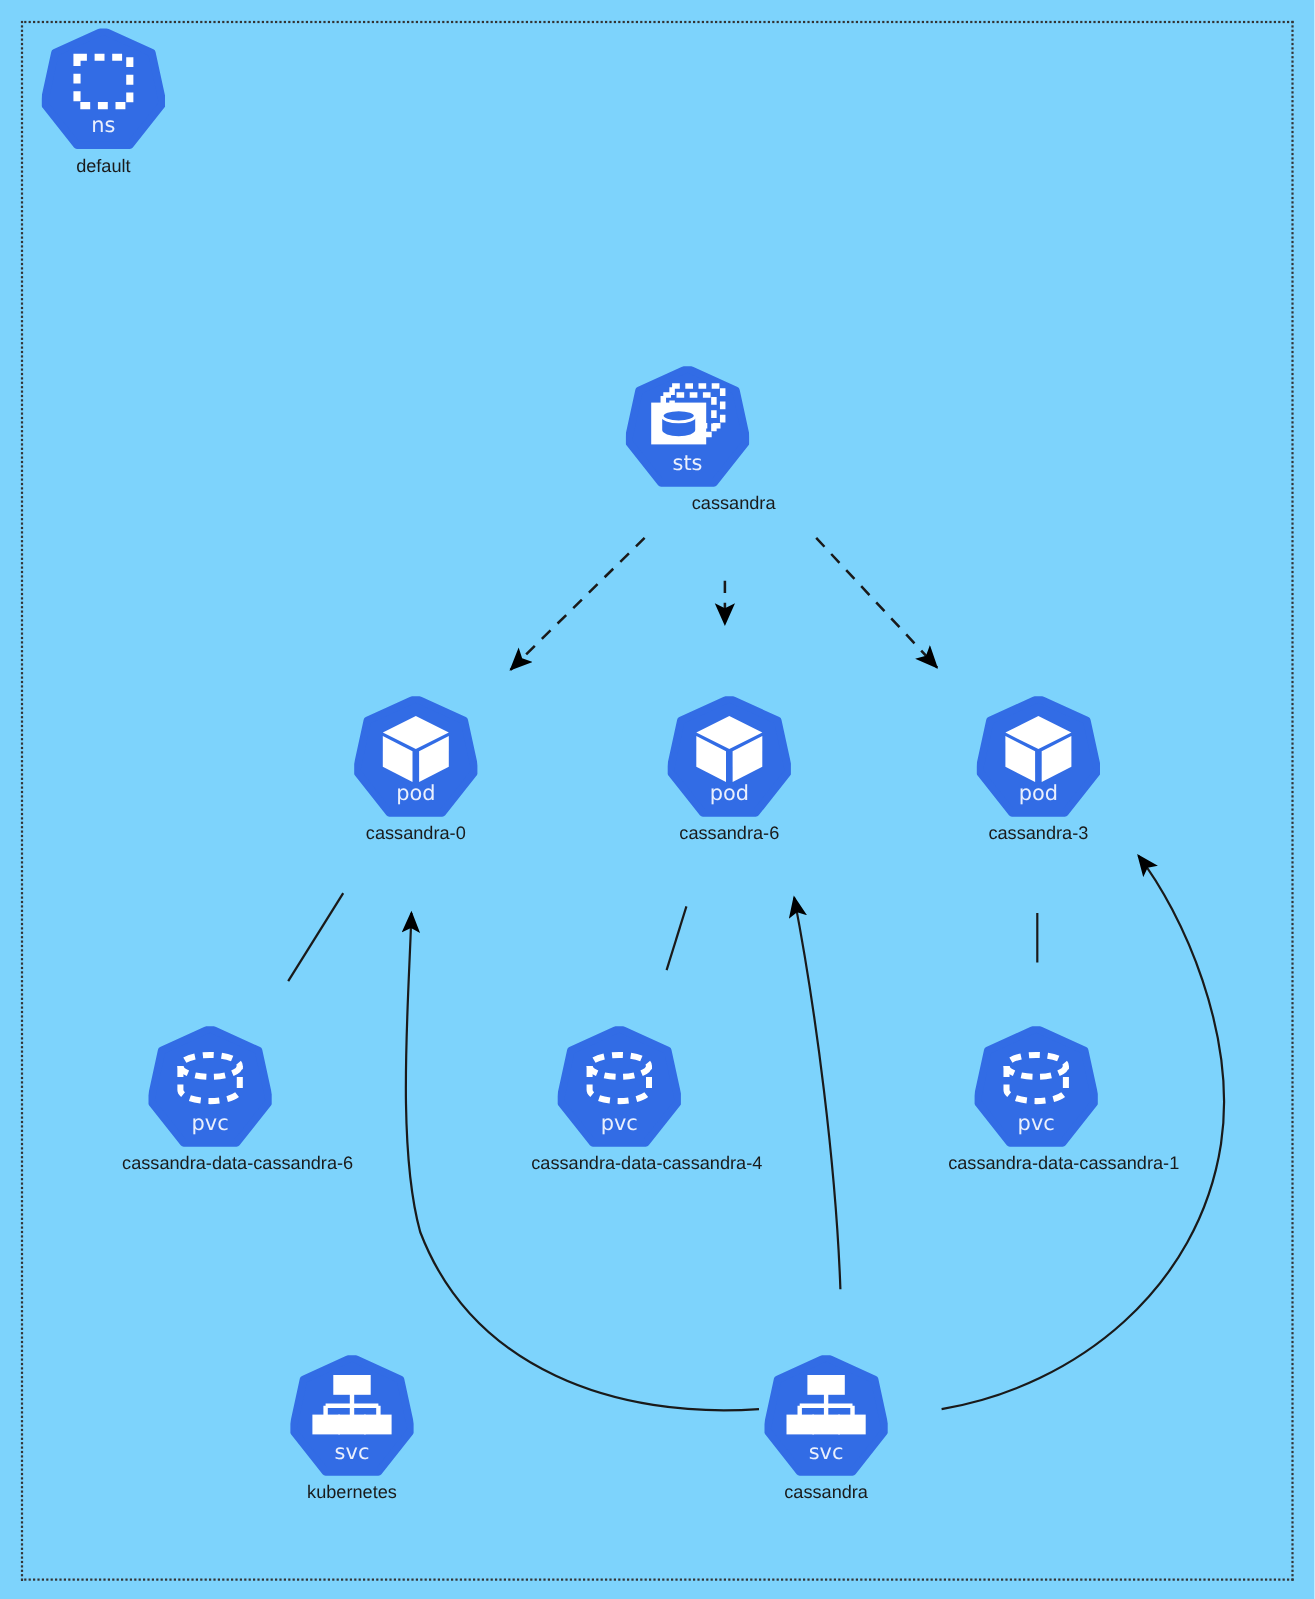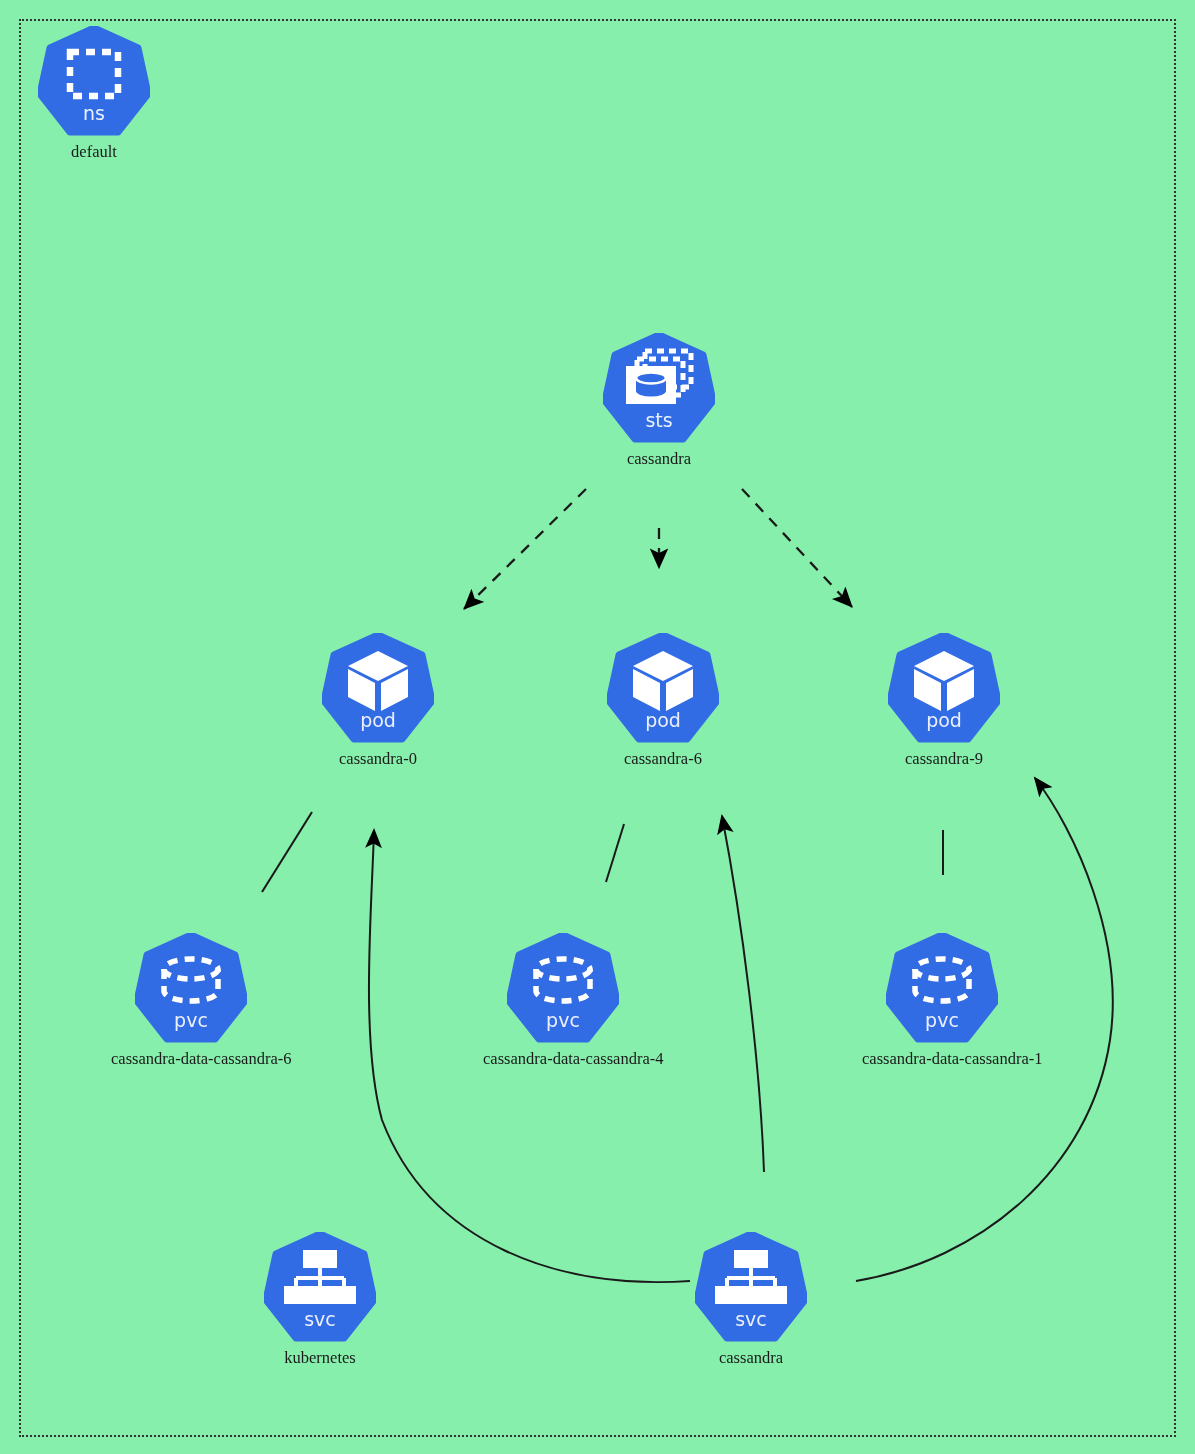--- a/index.html
+++ b/index.html
@@ -5,21 +5,21 @@
 <style>
   html, body {
     margin: 0;
     padding: 0;
     background: #ffffff;
   }
   #canvas {
     position: relative;
     width: 1195px;
     height: 1454px;
-    background: #86efac;
+    background: #7dd3fc;
     font-family: "Liberation Serif", "DejaVu Serif", serif;
     overflow: hidden;
   }
   #frame {
     position: absolute;
     left: 19px;
     top: 19px;
     width: 1157px;
     height: 1418px;
     border: 2px dotted #333333;
@@ -43,21 +43,21 @@
     width: 112px;
     height: 112px;
     margin: 0 auto;
   }
   .hept svg { display: block; }
   .node-label {
     margin-top: 4px;
     font-size: 16.5px;
     color: #1a1a1a;
     white-space: nowrap;
-    font-family: Liberation Serif, serif;
+    font-family: Liberation Sans, sans-serif;
   }
   .kind-text {
     font-family: "DejaVu Sans", sans-serif;
     font-size: 19px;
     fill: #eaf0fd;
   }
 </style>
 </head>
 <body>
 
@@ -98,21 +98,21 @@
     <div class="hept">
       <svg width="112" height="112" viewBox="0 0 112 112" xmlns="http://www.w3.org/2000/svg">
         <path fill="#326CE5" d="M56 2 L100 22 L110 68 L80 106 L32 106 L2 68 L12 22 Z" stroke="#326CE5" stroke-width="7" stroke-linejoin="round"></path>
         <rect x="32" y="26" width="48" height="44" fill="none" stroke="#ffffff" stroke-width="6.5" stroke-dasharray="9 7"></rect>
         <text class="kind-text" x="56" y="94" text-anchor="middle">ns</text>
       </svg>
     </div>
     <div class="node-label">default</div>
   </div>
 
-  <div class="node" style="left:579px; top:333px;">
+  <div class="node" style="left:545px; top:333px;text-align:right;">
     <div class="hept">
       <svg width="112" height="112" viewBox="0 0 112 112" xmlns="http://www.w3.org/2000/svg">
         <path fill="#326CE5" d="M56 2 L100 22 L110 68 L80 106 L32 106 L2 68 L12 22 Z" stroke="#326CE5" stroke-width="7" stroke-linejoin="round"></path>
 
         <rect x="42" y="18" width="46" height="36" fill="none" stroke="#ffffff" stroke-width="5" stroke-dasharray="7 5"></rect>
 
         <rect x="34" y="26" width="46" height="36" fill="none" stroke="#ffffff" stroke-width="5" stroke-dasharray="7 5"></rect>
 
         <rect x="24" y="34" width="48" height="36" fill="#ffffff" stroke="#ffffff" stroke-width="2"></rect>
 
@@ -162,21 +162,21 @@
       <svg width="112" height="112" viewBox="0 0 112 112" xmlns="http://www.w3.org/2000/svg">
         <path fill="#326CE5" d="M56 2 L100 22 L110 68 L80 106 L32 106 L2 68 L12 22 Z" stroke="#326CE5" stroke-width="7" stroke-linejoin="round"></path>
         <g>
           <path d="M56 18 L86 33 L56 48 L26 33 Z" fill="#ffffff"></path>
           <path d="M26 36 L53 50 L53 78 L26 64 Z" fill="#ffffff"></path>
           <path d="M59 50 L86 36 L86 64 L59 78 Z" fill="#ffffff"></path>
         </g>
         <text class="kind-text" x="56" y="94" text-anchor="middle">pod</text>
       </svg>
     </div>
-    <div class="node-label">cassandra-9</div>
+    <div class="node-label">cassandra-3</div>
   </div>
 
   <div class="node" style="left:111px; top:933px;">
     <div class="hept">
       <svg width="112" height="112" viewBox="0 0 112 112" xmlns="http://www.w3.org/2000/svg">
         <path fill="#326CE5" d="M56 2 L100 22 L110 68 L80 106 L32 106 L2 68 L12 22 Z" stroke="#326CE5" stroke-width="7" stroke-linejoin="round"></path>
         <g fill="none" stroke="#ffffff" stroke-width="5.5" stroke-dasharray="10 7">
           <ellipse cx="56" cy="36" rx="27" ry="10"></ellipse>
           <path d="M29 36 L29 58 A27 10 0 0 0 83 58 L83 36"></path>
         </g>

